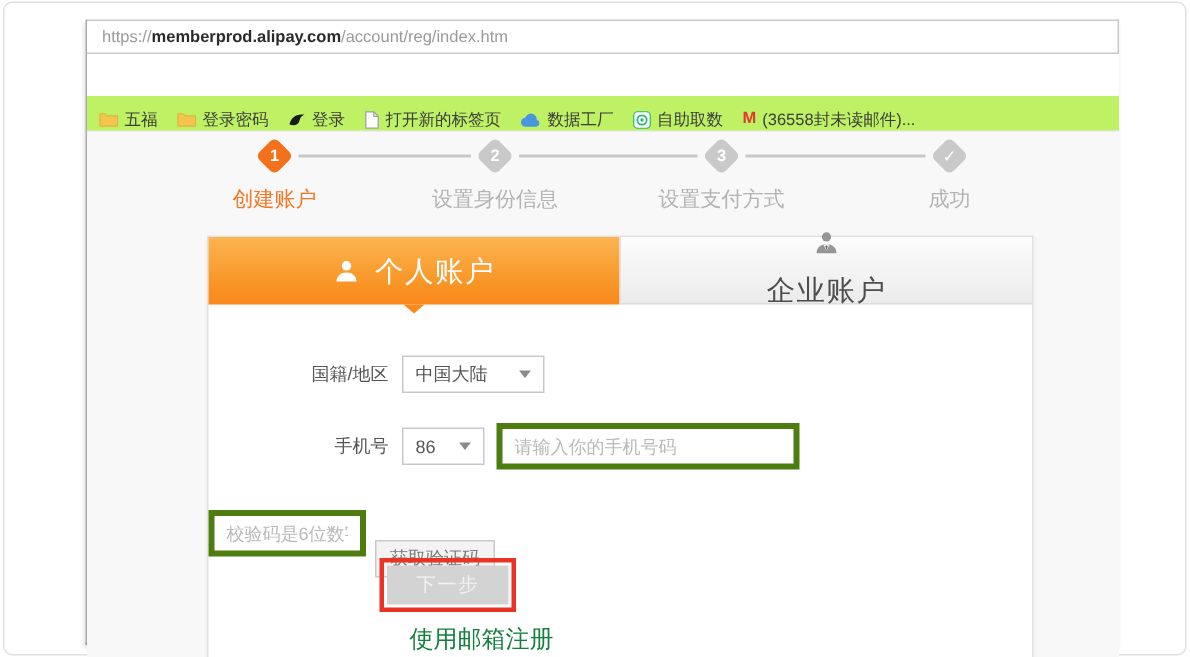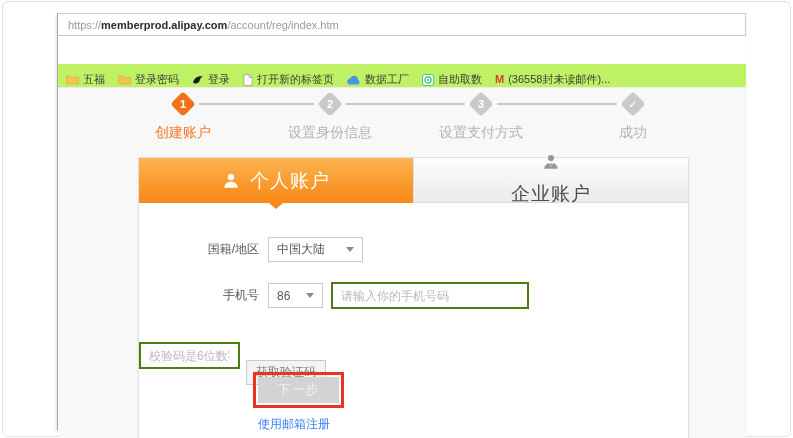--- a/index.html
+++ b/index.html
@@ -55,32 +55,32 @@
 
   
   .frow{position:absolute;left:0;right:0;display:flex;align-items:center;}
   .flabel{width:120px;text-align:right;font-size:12px;color:#555;flex:none;}
   .gap9{margin-right:9px;} .gap12{margin-right:12px;}
   .selbox{height:23px;border:1px solid #c9c9c9;background:#fff;display:flex;
     align-items:center;justify-content:space-between;padding:0 8px;font-size:12px;
     color:#555;cursor:pointer;flex:none;}
   .caret{width:0;height:0;border-left:4px solid transparent;border-right:4px solid transparent;
     border-top:5px solid #8a8a8a;margin-left:8px;}
-  .tinput{height:23px;border:2px solid #4d7c0f;padding:0 8px;font-size:12px;color:#333;
+  .tinput{height:23px;border:4px solid #4d7c0f;padding:0 8px;font-size:12px;color:#333;
     font-family:"Liberation Sans","DejaVu Sans",sans-serif;flex:none;}
   .tinput::placeholder{color:#b9b9b9;opacity:1;}
   .code-btn{height:25px;margin-left:6px;border:1px solid #c9c9c9;background:#f3f3f3;
     color:#7a7a7a;font-size:12px;padding:0 9px;cursor:pointer;flex:none;
     font-family:Liberation Serif, serif;margin-top:34px;}
   .next-btn{position:absolute;left:119px;top:219px;width:81px;height:26px;border:none;
     background:#d3d3d3;color:#f2f2f2;font-size:13px;cursor:pointer;letter-spacing:1px;
     font-family:"Liberation Sans","DejaVu Sans",sans-serif;}
   .annotation{position:absolute;left:114px;top:214px;width:91px;height:36px;
     box-sizing:border-box;border:3px solid #ea3323;pointer-events:none;}
-  .email-link{position:absolute;left:119px;top:258px;font-size:12px;color:#3b82f6;
+  .email-link{position:absolute;left:134px;top:258px;font-size:16px;color:#15803d;
     cursor:pointer;text-decoration:none;}
 </style>
 </head>
 <body>
 
 <div class="page-frame"></div>
 
 <div class="shot">
 
   <div class="url-bar">

